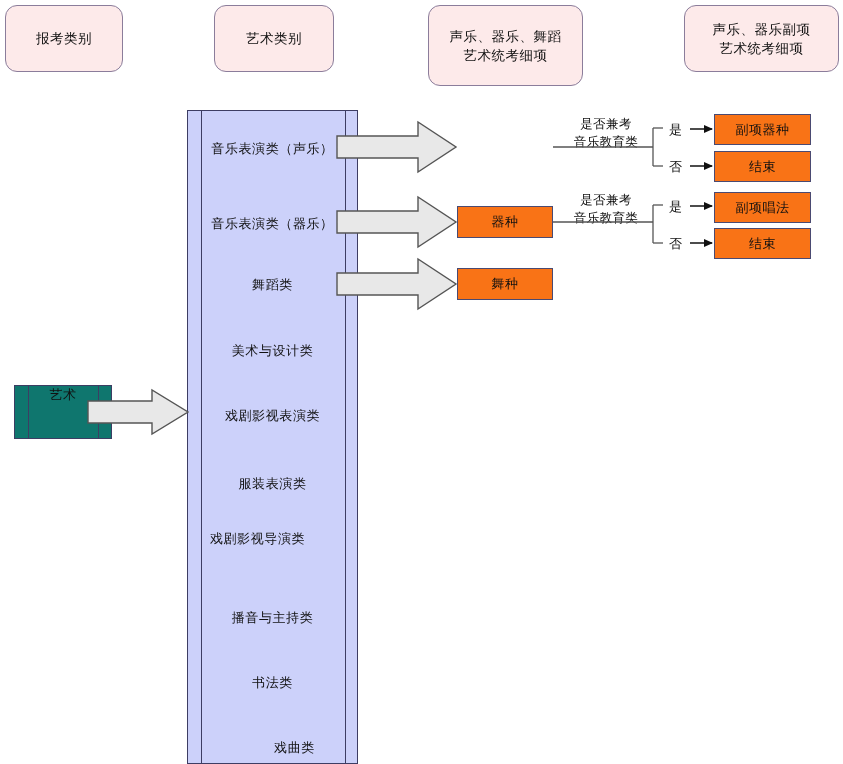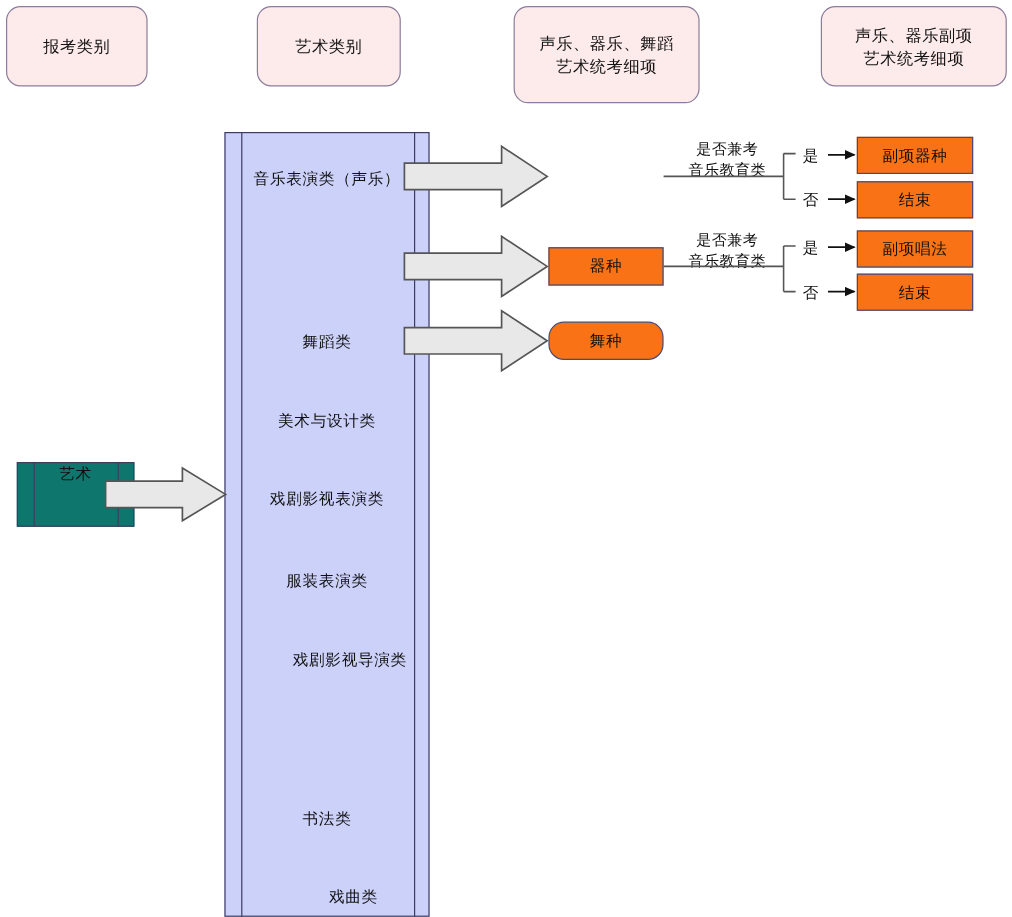--- a/index.html
+++ b/index.html
@@ -147,32 +147,34 @@
   </div>
   <div class="rail" style="left:28px; top:385px; height:54px;"></div>
   <div class="rail" style="left:98px; top:385px; height:54px;"></div>
 
   <div class="column" style="left:187px; top:110px; width:171px; height:654px;">
   </div>
   <div class="rail" style="left:201px; top:110px; height:654px;"></div>
   <div class="rail" style="left:345px; top:110px; height:654px;"></div>
 
   <div class="col-item" style="top:140px;  left:187px; width:171px;">音乐表演类（声乐）</div>
+  <div class="col-item" style="top:215px;  left:187px; width:171px;">音乐表演类（器乐）</div>
   <div class="col-item" style="top:276px;  left:187px; width:171px;">舞蹈类</div>
   <div class="col-item" style="top:342px;  left:187px; width:171px;">美术与设计类</div>
   <div class="col-item" style="top:407px;  left:187px; width:171px;">戏剧影视表演类</div>
   <div class="col-item" style="top:475px;  left:187px; width:171px;">服装表演类</div>
-  <div class="col-item" style="top:541px;  left:187px; width:141px;padding-left:34px;">戏剧影视导演类</div>
+  <div class="col-item" style="top:530px;  left:187px; width:141px;">戏剧影视导演类</div>
+  <div class="col-item" style="top:609px;  left:187px; width:171px;">播音与主持类</div>
   <div class="col-item" style="top:674px;  left:187px; width:171px;">书法类</div>
   <div class="col-item" style="top:739px;  left:187px; width:171px;padding-left:22px;">戏曲类</div>
 
   <div class="bluebox" style="left:457px; top:206px; width:96px; height:32px;">
     <span>器种</span>
   </div>
-  <div class="bluebox" style="left:457px; top:268px; width:96px; height:32px;border-radius:13px;">
+  <div class="bluebox" style="left:457px; top:268px; width:96px; height:32px;">
     <span>舞种</span>
   </div>
 
   <div class="bluebox" style="left:714px; top:114px; width:97px; height:31px;">
     <span>副项器种</span>
   </div>
   <div class="bluebox" style="left:714px; top:151px; width:97px; height:31px;">
     <span>结束</span>
   </div>
   <div class="bluebox" style="left:714px; top:192px; width:97px; height:31px;">

